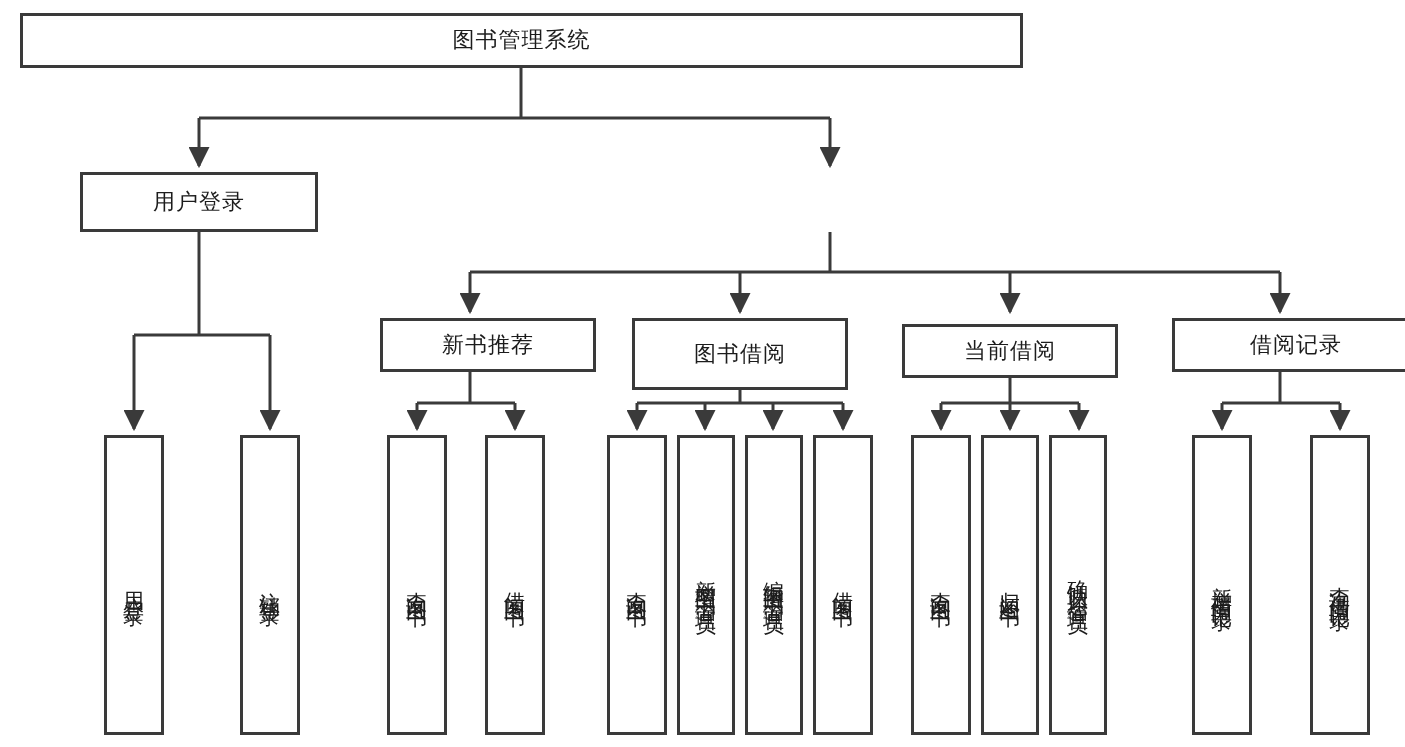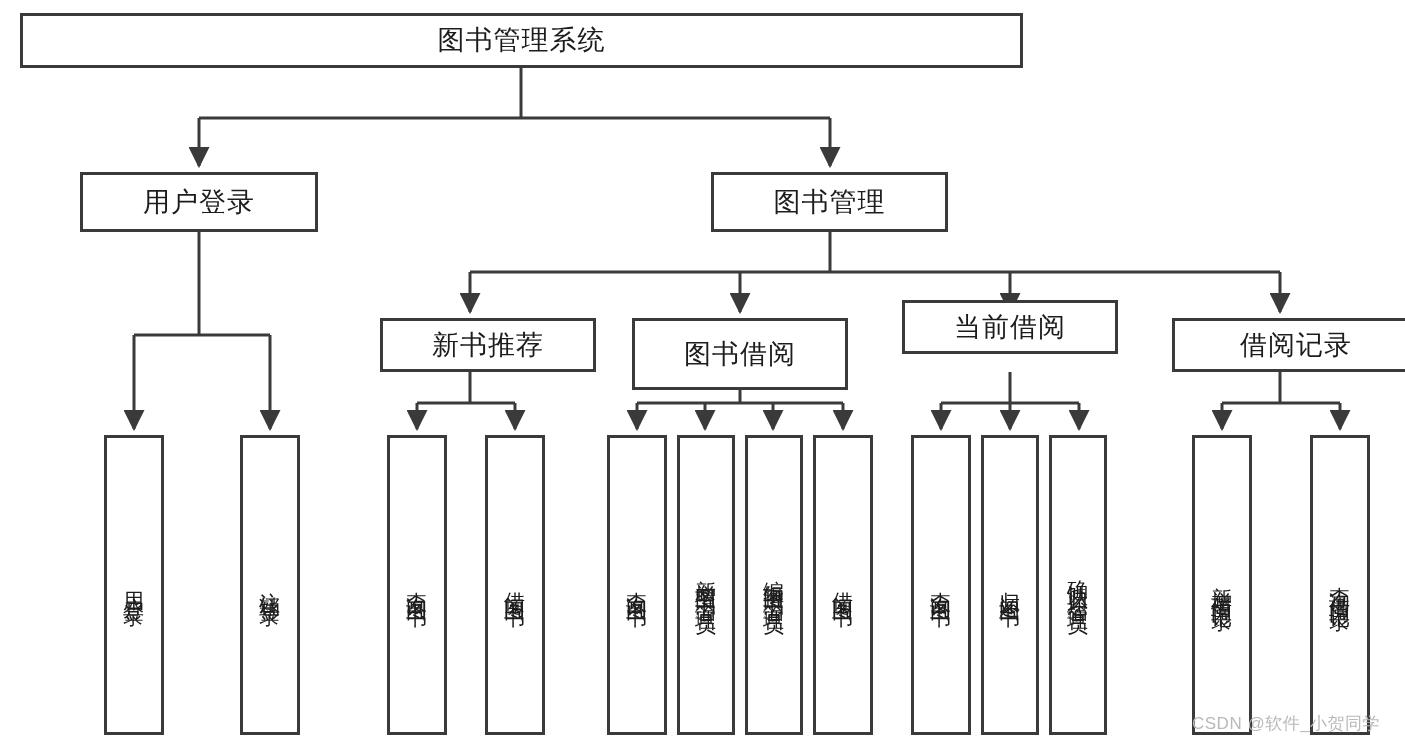--- a/index.html
+++ b/index.html
@@ -30,21 +30,21 @@
     box-sizing: border-box;
     background: #ffffff;
     border: 3px solid #3a3a3a;
     display: flex;
     align-items: center;
     justify-content: center;
     color: #1c1c1c;
     z-index: 2;
   }
   .node.horizontal {
-    font-size: 27px;
+    font-size: 22px;
     letter-spacing: 1px;
     line-height: 1.2;
     white-space: nowrap;
     justify-content: center;
   }
   .node.vertical {
     writing-mode: vertical-rl;
     text-orientation: upright;
     font-size: 21px;
     letter-spacing: 5px;
@@ -121,31 +121,28 @@
     </g>
   </svg>
 
   <div class="node horizontal" style="left:20px; top:13px; width:1003px; height:55px;">
     <span class="node-label">图书管理系统</span>
   </div>
 
   <div class="node horizontal" style="left:80px; top:172px; width:238px; height:60px;">
     <span class="node-label">用户登录</span>
   </div>
-  <div class="node horizontal" style="left:711px; top:172px; width:237px; height:60px;">
-    <span class="node-label">图书管理</span>
-  </div>
 
   <div class="node horizontal" style="left:380px; top:318px; width:216px; height:54px;">
     <span class="node-label">新书推荐</span>
   </div>
   <div class="node horizontal" style="left:632px; top:318px; width:216px; height:72px;">
     <span class="node-label">图书借阅</span>
   </div>
-  <div class="node horizontal" style="left:902px; top:300px; width:216px; height:54px;">
+  <div class="node horizontal" style="left:902px; top:324px; width:216px; height:54px;">
     <span class="node-label">当前借阅</span>
   </div>
   <div class="node horizontal" style="left:1172px; top:318px; width:248px; height:54px;">
     <span class="node-label">借阅记录</span>
   </div>
 
   <div class="node vertical" style="left:104px; top:435px; width:60px; height:300px;">
     <span class="node-label">用户登录</span>
   </div>
   <div class="node vertical" style="left:240px; top:435px; width:60px; height:300px;">
@@ -182,15 +179,14 @@
     <span class="node-label">确认归还（管理员）</span>
   </div>
 
   <div class="node vertical" style="left:1192px; top:435px; width:60px; height:300px;">
     <span class="node-label">新增借阅记录</span>
   </div>
   <div class="node vertical" style="left:1310px; top:435px; width:60px; height:300px;">
     <span class="node-label">查询借阅记录</span>
   </div>
 
-  <div class="watermark">CSDN @软件_小贺同学</div>
 
 </div>
 
 </body></html>

